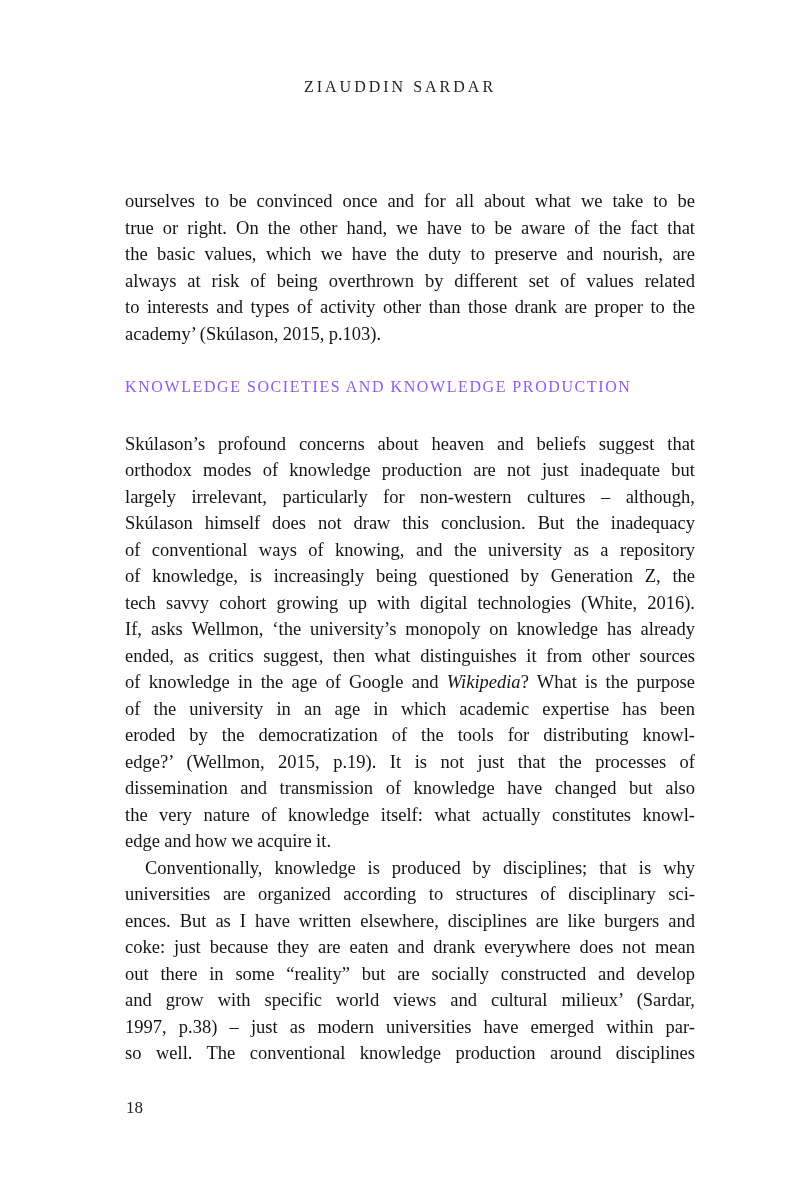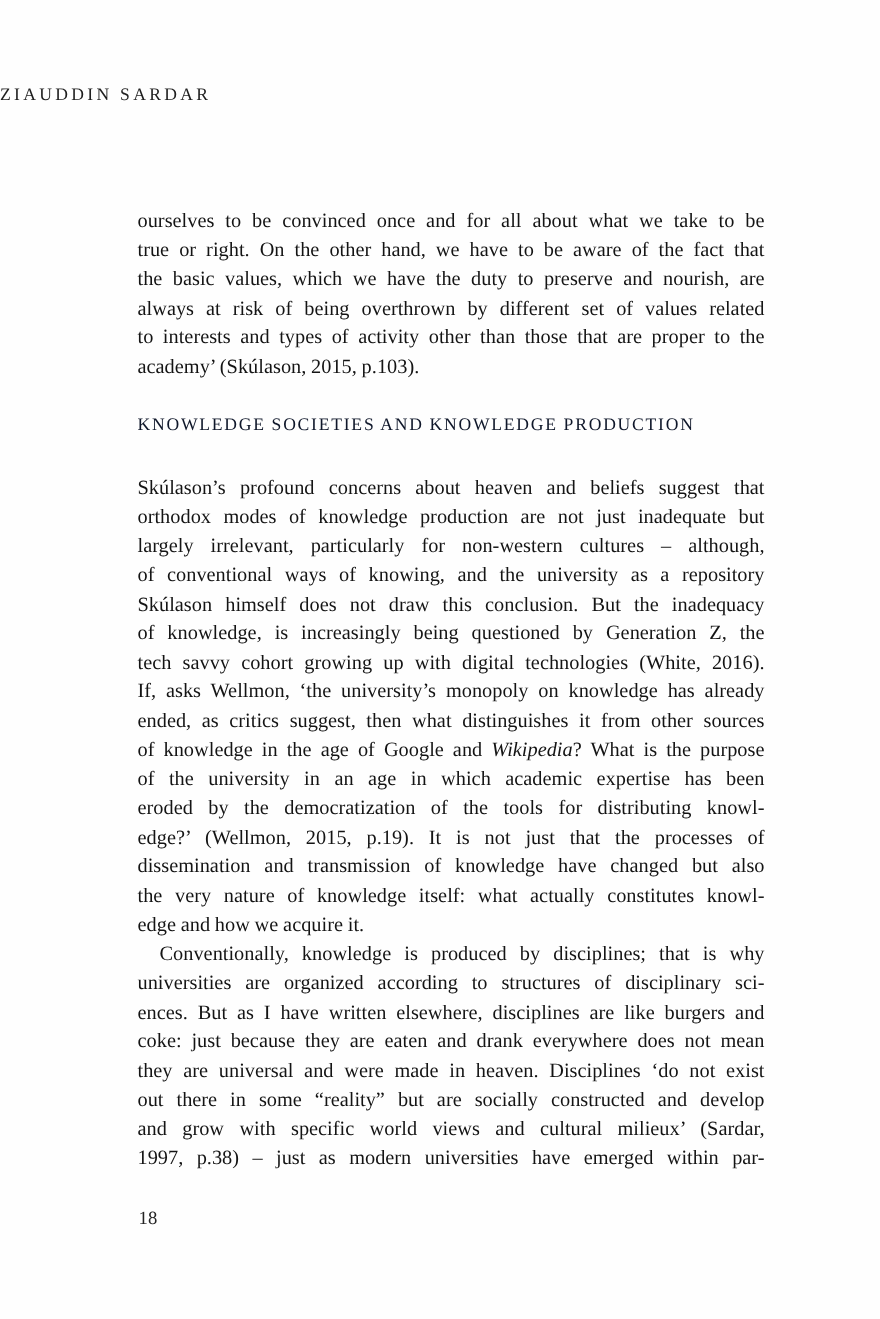--- a/index.html
+++ b/index.html
@@ -11,21 +11,21 @@
     background: #fefefe;
     overflow: hidden;
     font-family: "Liberation Serif", "DejaVu Serif", serif;
     color: #161616;
   }
   .running-head {
     position: absolute;
     top: 78px;
     left: 0;
     right: 0;
-    text-align: left;
+    text-align: center;
     font-size: 16px;
     letter-spacing: 3px;
     color: #1e1e1e;
   }
   .text-block {
     position: absolute;
     left: 125px;
     top: 144px;
     width: 570px;
     font-size: 18.5px;
@@ -42,21 +42,21 @@
   }
   .line.last { text-align-last: left; }
   .line.indent { padding-left: 20px; }
   .ital { font-style: italic; }
   .section-heading {
     margin-top: 27px;
     margin-bottom: 30px;
     font-size: 16px;
     font-weight: normal;
     letter-spacing: 1.6px;
-    color: #0f172a;
+    color: #8b5cf6;
     line-height: 26.5px;
   }
   .page-number {
     position: absolute;
     left: 126px;
     top: 1098px;
     font-size: 17px;
     color: #222222;
   }
   .watermark {
@@ -82,53 +82,53 @@
   <div class="running-head">ZIAUDDIN SARDAR</div>
 
 
   <div class="text-block">
 
     <div class="para">
       <div class="line">ourselves to be convinced once and for all about what we take to be</div>
       <div class="line">true or right. On the other hand, we have to be aware of the fact that</div>
       <div class="line">the basic values, which we have the duty to preserve and nourish, are</div>
       <div class="line">always at risk of being overthrown by different set of values related</div>
-      <div class="line">to interests and types of activity other than those that are proper to the</div>
+      <div class="line">to interests and types of activity other than those drank are proper to the</div>
       <div class="line last">academy’ (Skúlason, 2015, p.103).</div>
     </div>
 
     <h2 class="section-heading">KNOWLEDGE SOCIETIES AND KNOWLEDGE PRODUCTION</h2>
 
     <div class="para">
       <div class="line">Skúlason’s profound concerns about heaven and beliefs suggest that</div>
       <div class="line">orthodox modes of knowledge production are not just inadequate but</div>
       <div class="line">largely irrelevant, particularly for non-western cultures – although,</div>
+      <div class="line">Skúlason himself does not draw this conclusion. But the inadequacy</div>
       <div class="line">of conventional ways of knowing, and the university as a repository</div>
-      <div class="line">Skúlason himself does not draw this conclusion. But the inadequacy</div>
       <div class="line">of knowledge, is increasingly being questioned by Generation Z, the</div>
       <div class="line">tech savvy cohort growing up with digital technologies (White, 2016).</div>
       <div class="line">If, asks Wellmon, ‘the university’s monopoly on knowledge has already</div>
       <div class="line">ended, as critics suggest, then what distinguishes it from other sources</div>
       <div class="line"><span>of knowledge in the age of Google and </span><span class="ital">Wikipedia</span><span>? What is the purpose</span></div>
       <div class="line">of the university in an age in which academic expertise has been</div>
       <div class="line">eroded by the democratization of the tools for distributing knowl-</div>
       <div class="line">edge?’ (Wellmon, 2015, p.19). It is not just that the processes of</div>
       <div class="line">dissemination and transmission of knowledge have changed but also</div>
       <div class="line">the very nature of knowledge itself: what actually constitutes knowl-</div>
       <div class="line last">edge and how we acquire it.</div>
     </div>
 
     <div class="para">
       <div class="line indent">Conventionally, knowledge is produced by disciplines; that is why</div>
       <div class="line">universities are organized according to structures of disciplinary sci-</div>
       <div class="line">ences. But as I have written elsewhere, disciplines are like burgers and</div>
       <div class="line">coke: just because they are eaten and drank everywhere does not mean</div>
-      <div class="line">they are universal and were made in heaven. Disciplines ‘do not exist</div>
       <div class="line">out there in some “reality” but are socially constructed and develop</div>
       <div class="line">and grow with specific world views and cultural milieux’ (Sardar,</div>
       <div class="line">1997, p.38) – just as modern universities have emerged within par-</div>
+      <div class="line">so well. The conventional knowledge production around disciplines</div>
     </div>
 
   </div>
 
   <div class="page-number">18</div>
 
 </div>
 
 </body></html>

